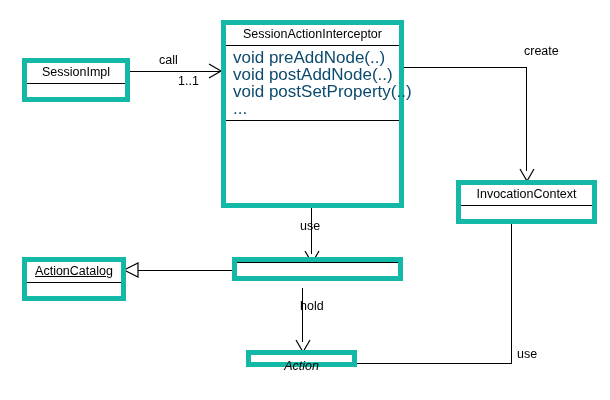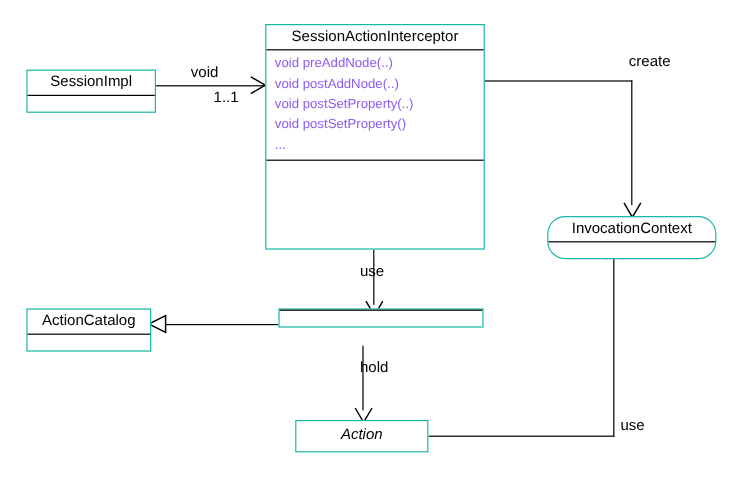--- a/index.html
+++ b/index.html
@@ -16,21 +16,21 @@
     position: relative;
     width: 610px;
     height: 400px;
     background: #ffffff;
     overflow: hidden;
   }
   
   .uml-class {
     position: absolute;
     box-sizing: border-box;
-    border: 1px solid #14b8a6;
+    border: 5px solid #14b8a6;
     background: #ffffff;
     z-index: 5;
   }
   .uml-name {
     font-size: 12.5px;
     line-height: 1.05;
     color: #000000;
     text-align: center;
     padding: 3px 6px 4px 6px;
     white-space: nowrap;
@@ -47,23 +47,23 @@
   .uml-compartment {
     padding: 2px 0 2px 0;
   }
   .uml-compartment.empty {
     height: 9px;
   }
   .uml-ops {
     padding: 3px 4px 3px 7px;
   }
   .uml-op {
-    font-size: 11px;
+    font-size: 17px;
     line-height: 17px;
-    color: #8b5cf6;
+    color: #0c4a6e;
     white-space: nowrap;
     text-align: left;
   }
   
   .edge {
     position: absolute;
     background: #000000;
     z-index: 2;
   }
   .edge.h { height: 1px; }
@@ -128,61 +128,60 @@
   </div>
 
   <div class="edge h" style="left:357px; top:363px; width:155px;"></div>
   <div class="edge v" style="left:511px; top:210px; height:154px;"></div>
   <div class="arrow" style="left:503px; top:201px;">
     <svg width="18" height="18" viewBox="0 0 18 18">
       <polyline points="2,15 9,3 16,15" fill="none" stroke="#000" stroke-width="1.2"></polyline>
     </svg>
   </div>
 
-  <div class="edge-label" style="left:159px; top:53px;">void</div>
+  <div class="edge-label" style="left:159px; top:53px;">call</div>
   <div class="edge-label" style="left:178px; top:74px;">1..1</div>
   <div class="edge-label" style="left:524px; top:44px;">create</div>
   <div class="edge-label" style="left:300px; top:219px;">use</div>
   <div class="edge-label" style="left:300px; top:299px;">hold</div>
   <div class="edge-label" style="left:517px; top:347px;">use</div>
 
   <div class="uml-class" style="left:22px; top:58px; width:108px;">
     <div class="uml-name">SessionImpl</div>
     <div class="uml-sep"></div>
     <div class="uml-compartment empty"></div>
   </div>
 
   <div class="uml-class" style="left:221px; top:20px; width:183px; height:188px;">
     <div class="uml-name">SessionActionInterceptor</div>
     <div class="uml-sep"></div>
     <div class="uml-ops">
       <div class="uml-op">void preAddNode(..)</div>
       <div class="uml-op">void postAddNode(..)</div>
       <div class="uml-op">void postSetProperty(..)</div>
-      <div class="uml-op">void postSetProperty()</div>
       <div class="uml-op">...</div>
     </div>
     <div class="uml-sep"></div>
     <div class="uml-compartment empty" style="height:58px;"></div>
   </div>
 
-  <div class="uml-class" style="left:456px; top:180px; width:141px;border-radius:15px;">
+  <div class="uml-class" style="left:456px; top:180px; width:141px;">
     <div class="uml-name">InvocationContext</div>
     <div class="uml-sep"></div>
     <div class="uml-compartment empty"></div>
   </div>
 
-  <div class="uml-class" style="left:22px; top:257px; width:104px;">
+  <div class="uml-class" style="left:22px; top:257px; width:104px;text-decoration:underline;">
     <div class="uml-name">ActionCatalog</div>
     <div class="uml-sep"></div>
     <div class="uml-compartment empty"></div>
   </div>
 
   <div class="uml-class" style="left:232px; top:257px; width:171px;">
     <div class="uml-sep"></div>
     <div class="uml-compartment empty"></div>
   </div>
 
-  <div class="uml-class" style="left:246px; top:350px; width:111px; height:27px;">
+  <div class="uml-class" style="left:246px; top:350px; width:111px; height:17px;">
     <div class="uml-name abstract" style="padding-top:5px;">Action</div>
   </div>
 
 </div>
 
 </body></html>

